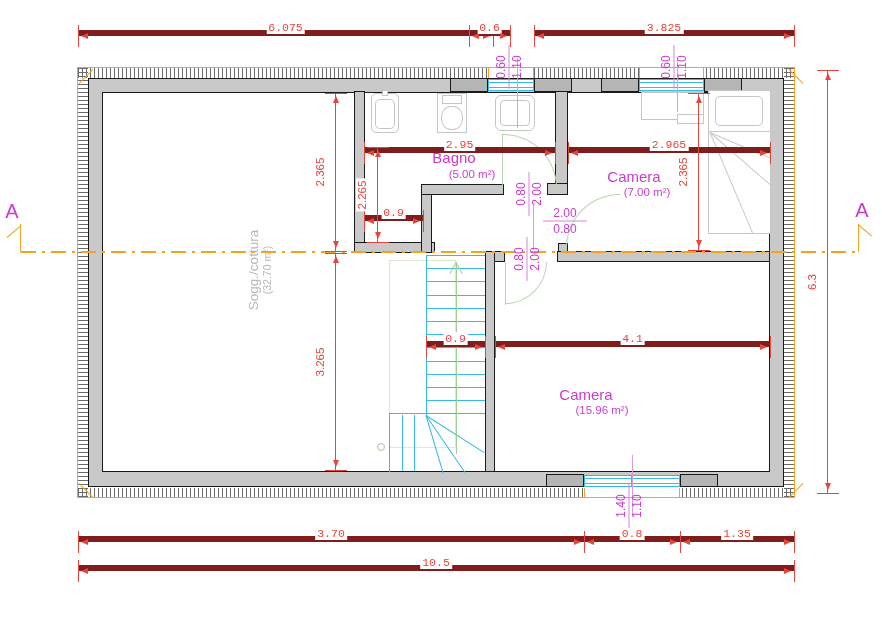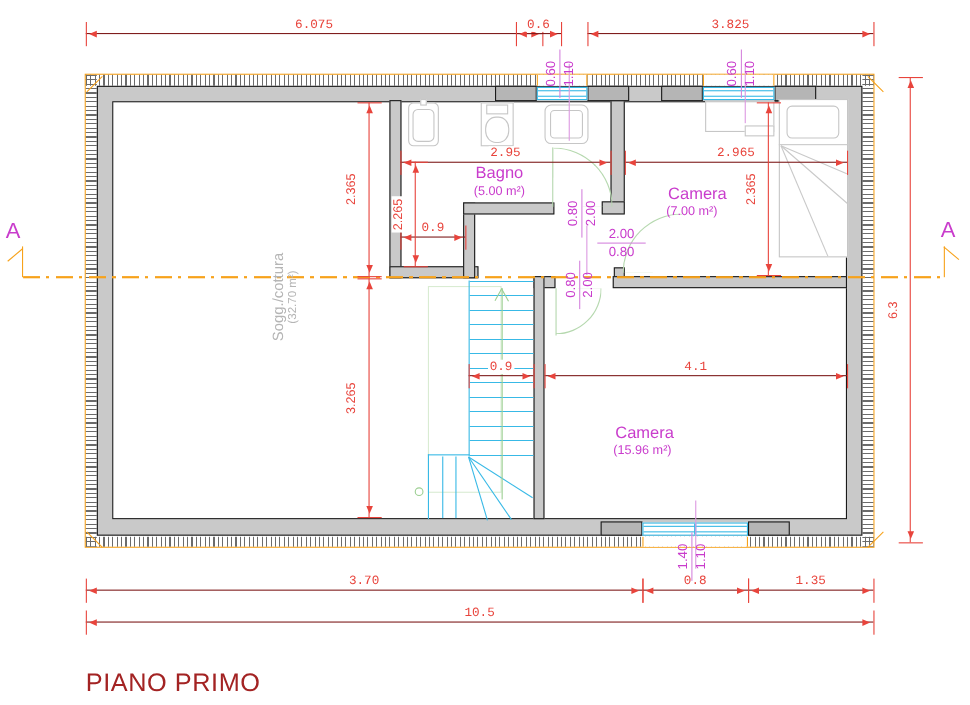--- a/index.html
+++ b/index.html
@@ -32,21 +32,21 @@
   
   .doorarc{position:absolute;box-sizing:border-box;}
   .arcTL{border-top:1.4px solid #b5d8ae;border-left:1.4px solid #b5d8ae;border-radius:100% 0 0 0;}
   .arcTR{border-top:1.4px solid #b5d8ae;border-right:1.4px solid #b5d8ae;border-radius:0 100% 0 0;}
   .arcBR{border-bottom:1.4px solid #b5d8ae;border-right:1.4px solid #b5d8ae;border-radius:0 0 100% 0;}
   .leaf{position:absolute;width:0;border-left:1.4px solid #b5d8ae;}
   
   .furn{position:absolute;background:#fff;border:1.2px solid #c6c6c6;box-sizing:border-box;}
   .furnline{position:absolute;height:0;border-top:1px solid #c9c9c9;transform-origin:left center;}
   
-  .hdim{position:absolute;height:0;border-top:1px solid #7f1d1d;font-family:Liberation Mono, monospace;}
+  .hdim{position:absolute;height:0;border-top:6px solid #7f1d1d;font-family:Liberation Mono, monospace;}
   .hdim::before{content:"";position:absolute;left:0;top:-3.5px;border:3px solid transparent;border-right:7px solid #e8443c;}
   .hdim::after{content:"";position:absolute;right:0;top:-3.5px;border:3px solid transparent;border-left:7px solid #e8443c;}
   .vdim{position:absolute;width:0;border-left:1px solid #e8443c;}
   .vdim::before{content:"";position:absolute;top:0;left:-3.5px;border:3px solid transparent;border-bottom:7px solid #e8443c;}
   .vdim::after{content:"";position:absolute;bottom:0;left:-3.5px;border:3px solid transparent;border-top:7px solid #e8443c;}
   .hdim .tick{position:absolute;width:1px;height:22px;top:-11px;background:#e8443c;}
   .hdim .t1{left:-0.5px}.hdim .t2{right:-0.5px}
   .vdim .tick{position:absolute;height:1px;width:22px;left:-11px;background:#e8443c;}
   .vdim .t1{top:-0.5px}.vdim .t2{bottom:-0.5px}
   .hdim .lab{position:absolute;left:50%;top:-15px;transform:translateX(-50%);
@@ -55,21 +55,21 @@
              font-size:11.5px;color:#e8443c;white-space:nowrap;background:#fff;padding:0 2px;}
   
   .fraclabel{position:absolute;display:flex;flex-direction:column;align-items:center;
              font-size:12px;color:#c93ccc;line-height:13px;white-space:nowrap;}
   .fraclabel .bar{width:44px;border-top:1px solid #d585dd;margin:1px 0;}
   .rot{transform:translate(-50%,-50%) rotate(-90deg);}
   .norot{transform:translate(-50%,-50%);}
   .magleader{position:absolute;width:0;border-left:1px solid #dc9ae2;}
   
   .rname{position:absolute;transform:translate(-50%,-50%);font-size:15px;color:#c93ccc;white-space:nowrap;}
-  .rarea{position:absolute;transform:translate(-50%,-50%);font-size:11.5px;color:#c93ccc;white-space:nowrap;}
+  .rarea{position:absolute;transform:translate(-50%,-50%);font-size:11.5px;color:#c93ccc;white-space:nowrap;margin-left:18px;}
   .soglabel{position:absolute;display:flex;flex-direction:column;align-items:center;
             color:#b5b5b5;white-space:nowrap;transform:translate(-50%,-50%) rotate(-90deg);}
   .soglabel .l1{font-size:13.5px;}
   .soglabel .l2{font-size:10.5px;}
   
   .sectline{position:absolute;height:2px;
     background:repeating-linear-gradient(90deg,#f7a21b 0 15px,transparent 15px 21px,#f7a21b 21px 24px,transparent 24px 30px);}
   .orangerot{position:absolute;height:0;border-top:1.5px solid #f7a21b;transform-origin:left center;}
   .orangev{position:absolute;width:0;border-left:1.5px solid #f7a21b;}
   .amark{position:absolute;transform:translate(-50%,-50%);font-size:20px;color:#c93ccc;}
@@ -294,15 +294,14 @@
     <span class="l1">Sogg./cottura</span>
     <span class="l2">(32.70 m²)</span>
     </div>
   <div class="rname" style="left:454px;top:157px;">Bagno</div>
   <div class="rarea" style="left:454px;top:174px;">(5.00 m²)</div>
   <div class="rname" style="left:634px;top:176px;">Camera</div>
   <div class="rarea" style="left:629px;top:192px;">(7.00 m²)</div>
   <div class="rname" style="left:586px;top:394px;">Camera</div>
   <div class="rarea" style="left:584px;top:410px;">(15.96 m²)</div>
 
-  <div class="title" style="left:78px;top:607px;">PIANO PRIMO</div>
 
 </div>
 
 </body></html>

